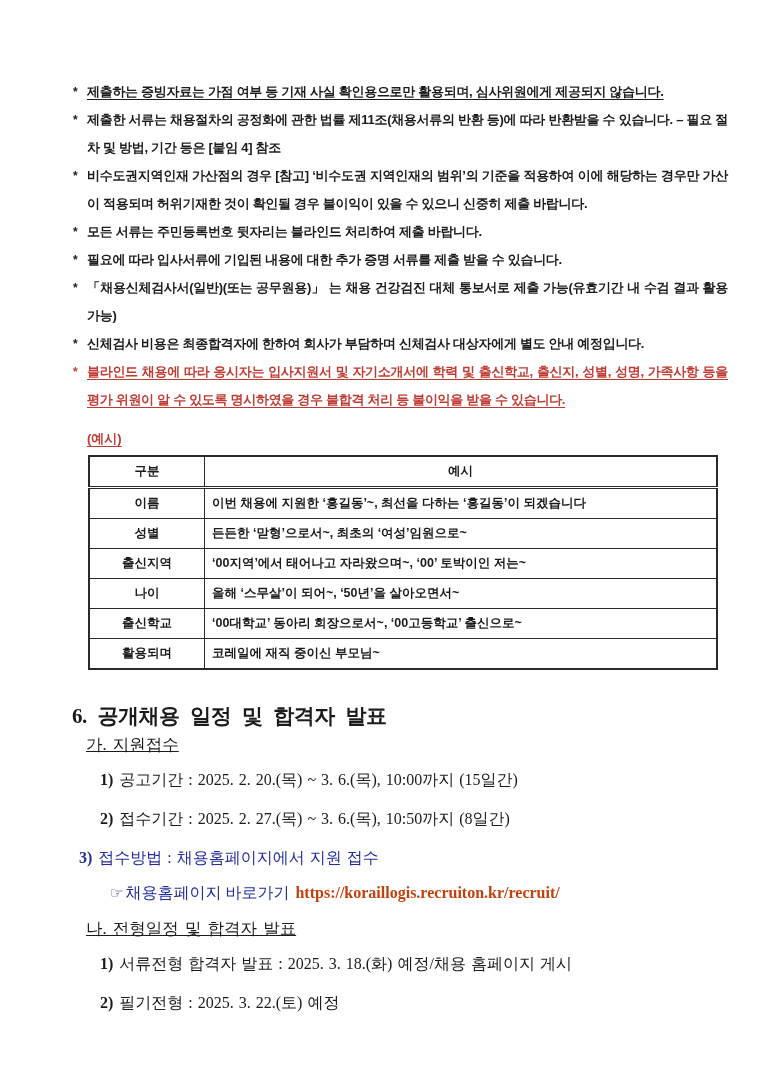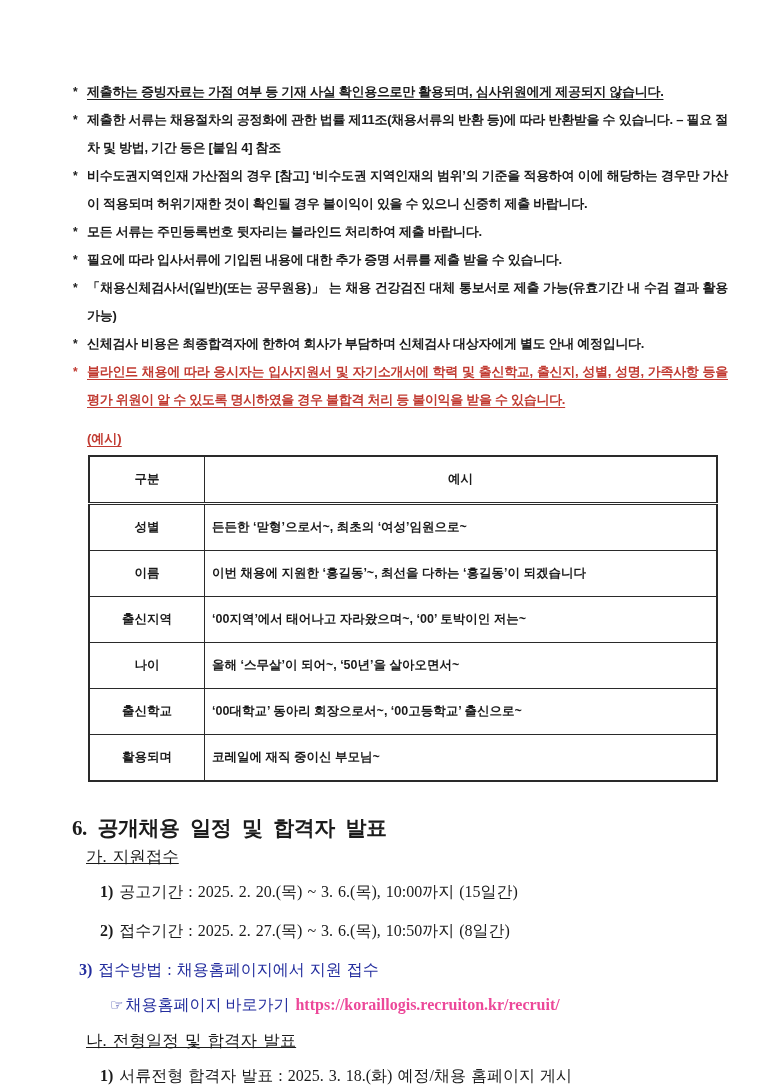--- a/index.html
+++ b/index.html
@@ -48,21 +48,21 @@
     border-collapse:collapse;
     font-family:"Liberation Sans",sans-serif;
     font-weight:700;
     font-size:12.5px;
     color:#1b1b1b;
     border:2px solid #2a2a2a;
   }
   .ex-table th,.ex-table td{
     border:1px solid #2a2a2a;
     height:21px;
-    padding:12px 7px;
+    padding:4px 7px;
     white-space:nowrap;
   }
   .ex-table thead th{
     border-bottom:3px double #2a2a2a;
     text-align:center;
     font-weight:700;
   }
   .ex-table td.cat{
     width:100px;
     text-align:center;
@@ -94,21 +94,21 @@
   .sched-item .num{font-weight:700;margin-right:6px;}
   .sched-item.blue{color:#232d9e;margin-left:7px;}
   .link-line{
     font-size:16px;
     color:#232d9e;
     margin:-4px 0 14px 38px;
     white-space:nowrap;
   }
   .link-line .pointer{font-size:15px;margin-right:2px;}
   .link-line a{
-    color:#ec4899;
+    color:#c2410c;
     font-weight:700;
     text-decoration:none;
     margin-left:6px;
   }
 </style>
 </head>
 <body>
 
 <div class="page">
 
@@ -143,28 +143,28 @@
 
   <table class="ex-table">
     <thead>
       <tr>
         <th class="cat">구분</th>
         <th>예시</th>
       </tr>
     </thead>
     <tbody>
       <tr>
+        <td class="cat">이름</td>
+        <td>이번 채용에 지원한 ‘홍길동’~, 최선을 다하는 ‘홍길동’이 되겠습니다</td>
+      </tr>
+      <tr>
         <td class="cat">성별</td>
         <td>든든한 ‘맏형’으로서~, 최초의 ‘여성’임원으로~</td>
       </tr>
       <tr>
-        <td class="cat">이름</td>
-        <td>이번 채용에 지원한 ‘홍길동’~, 최선을 다하는 ‘홍길동’이 되겠습니다</td>
-      </tr>
-      <tr>
         <td class="cat">출신지역</td>
         <td>‘00지역’에서 태어나고 자라왔으며~, ‘00’ 토박이인 저는~</td>
       </tr>
       <tr>
         <td class="cat">나이</td>
         <td>올해 ‘스무살’이 되어~, ‘50년’을 살아오면서~</td>
       </tr>
       <tr>
         <td class="cat">출신학교</td>
         <td>‘00대학교’ 동아리 회장으로서~, ‘00고등학교’ 출신으로~</td>

